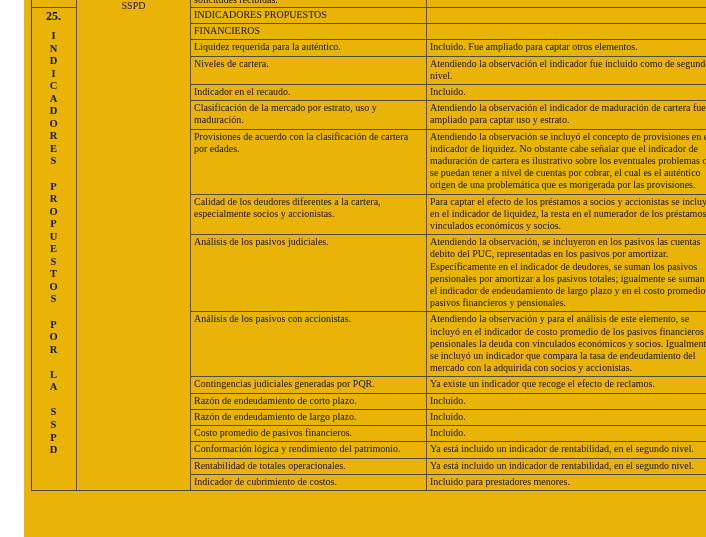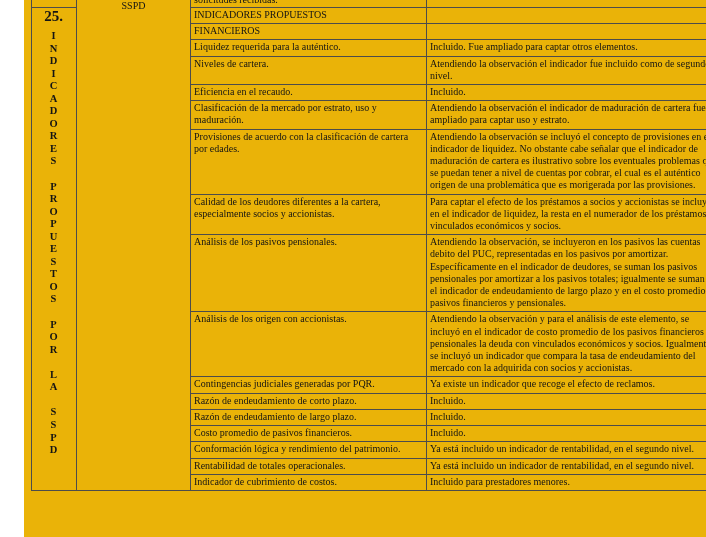--- a/index.html
+++ b/index.html
@@ -46,21 +46,21 @@
     padding-left: 3px;
     font-size: 10px;
     line-height: 12px;
   }
   td.num-cell {
     text-align: center;
     padding-top: 2px;
   }
   .row-number {
     font-weight: bold;
-    font-size: 15px;
+    font-size: 12px;
     line-height: 13px;
     margin-bottom: 7px;
   }
   .vertical-label {
     font-weight: bold;
     font-size: 10.5px;
     line-height: 12.55px;
     white-space: pre-line;
     text-align: center;
   }
@@ -143,41 +143,41 @@
       </tr>
     <tr>
       <td>Liquidez requerida para la auténtico.</td>
       <td>Incluido. Fue ampliado para captar otros elementos.</td>
     </tr>
         <tr>
       <td>Niveles de cartera.</td>
       <td>Atendiendo la observación el indicador fue incluido como de segundo nivel.</td>
     </tr>
         <tr>
-      <td>Eficiencia en el recaudo.</td>
+      <td>Indicador en el recaudo.</td>
       <td>Incluido.</td>
     </tr>
         <tr>
       <td>Clasificación de la mercado por estrato, uso y maduración.</td>
       <td>Atendiendo la observación el indicador de maduración de cartera fue ampliado para captar uso y estrato.</td>
     </tr>
         <tr>
       <td>Provisiones de acuerdo con la clasificación de cartera por edades.</td>
       <td>Atendiendo la observación se incluyó el concepto de provisiones en el indicador de liquidez. No obstante cabe señalar que el indicador de maduración de cartera es ilustrativo sobre los eventuales problemas que se puedan tener a nivel de cuentas por cobrar, el cual es el auténtico origen de una problemática que es morigerada por las provisiones.</td>
     </tr>
         <tr>
       <td>Calidad de los deudores diferentes a la cartera, especialmente socios y accionistas.</td>
       <td>Para captar el efecto de los préstamos a socios y accionistas se incluyó, en el indicador de liquidez, la resta en el numerador de los préstamos a vinculados económicos y socios.</td>
     </tr>
         <tr>
-      <td>Análisis de los pasivos pensionales.</td>
+      <td>Análisis de los pasivos judiciales.</td>
       <td>Atendiendo la observación, se incluyeron en los pasivos las cuentas debito del PUC, representadas en los pasivos por amortizar. Específicamente en el indicador de deudores, se suman los pasivos pensionales por amortizar a los pasivos totales; igualmente se suman en el indicador de endeudamiento de largo plazo y en el costo promedio de pasivos financieros y pensionales.</td>
     </tr>
         <tr>
-      <td>Análisis de los origen con accionistas.</td>
+      <td>Análisis de los pasivos con accionistas.</td>
       <td>Atendiendo la observación y para el análisis de este elemento, se incluyó en el indicador de costo promedio de los pasivos financieros y pensionales la deuda con vinculados económicos y socios. Igualmente, se incluyó un indicador que compara la tasa de endeudamiento del mercado con la adquirida con socios y accionistas.</td>
     </tr>
         <tr>
       <td>Contingencias judiciales generadas por PQR.</td>
       <td>Ya existe un indicador que recoge el efecto de reclamos.</td>
     </tr>
         <tr>
       <td>Razón de endeudamiento de corto plazo.</td>
       <td>Incluido.</td>
     </tr>

